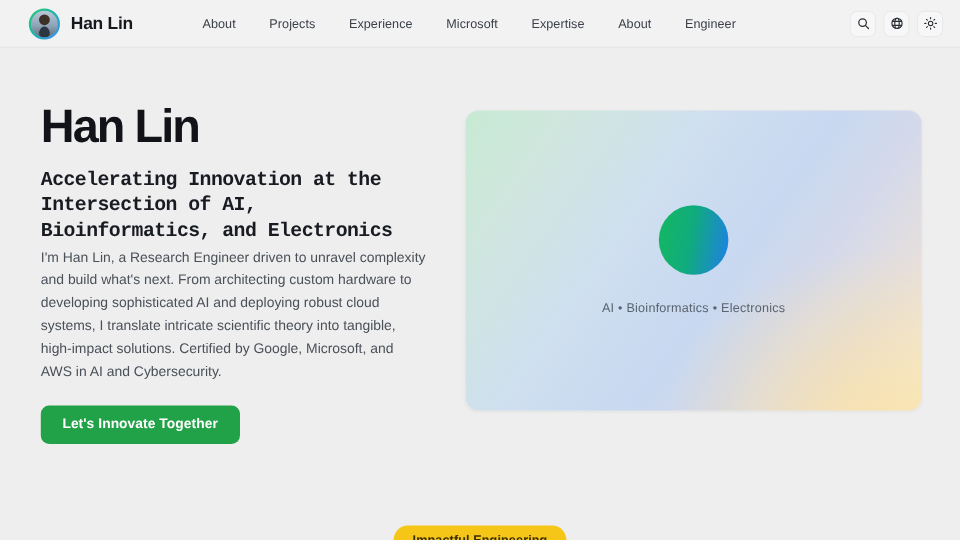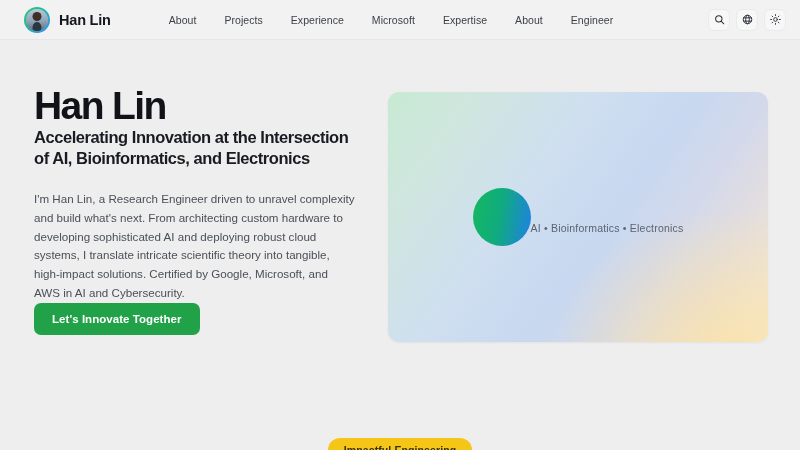--- a/index.html
+++ b/index.html
@@ -133,39 +133,41 @@
 
   .hero-title {
     font-size: 39px;
     line-height: 1.04;
     font-weight: 700;
     letter-spacing: -1.6px;
     color: #111318;
   }
 
   .hero-sub {
-    margin-top: 0;
+    margin-top: 12px;
     font-size: 16.5px;
     line-height: 1.31;
     font-weight: 700;
     letter-spacing: -0.45px;
     color: #181b21;
     max-width: 328px;
+    font-family: Liberation Mono, monospace;
   }
 
   .hero-body {
-    margin-top: 20px;
+    margin-top: 3px;
     font-size: 11.6px;
     line-height: 1.63;
     color: #4a5058;
     max-width: 322px;
   }
 
   .cta {
     display: inline-block;
+    margin-top: 18px;
     background: #22a248;
     color: #ffffff;
     font-size: 11.5px;
     font-weight: 600;
     padding: 10px 18px;
     border: none;
     border-radius: 7px;
     cursor: pointer;
     letter-spacing: 0.05px;
   }
@@ -187,21 +189,21 @@
     background:
       linear-gradient(125deg,
         #c7ead3 0%,
         #cfe6de 16%,
         #cfdff0 38%,
         #c7d8f0 56%,
         #d4d9ea 70%,
         #e6dfdd 84%,
         #f6ecd2 100%);
     display: flex;
-    flex-direction: row;
+    flex-direction: column;
     align-items: center;
     justify-content: center;
     box-shadow: 0 1px 3px rgba(0,0,0,0.05);
   }
   .visual-card::after {
     content: "";
     position: absolute;
     right: -40px;
     bottom: -60px;
     width: 260px;

